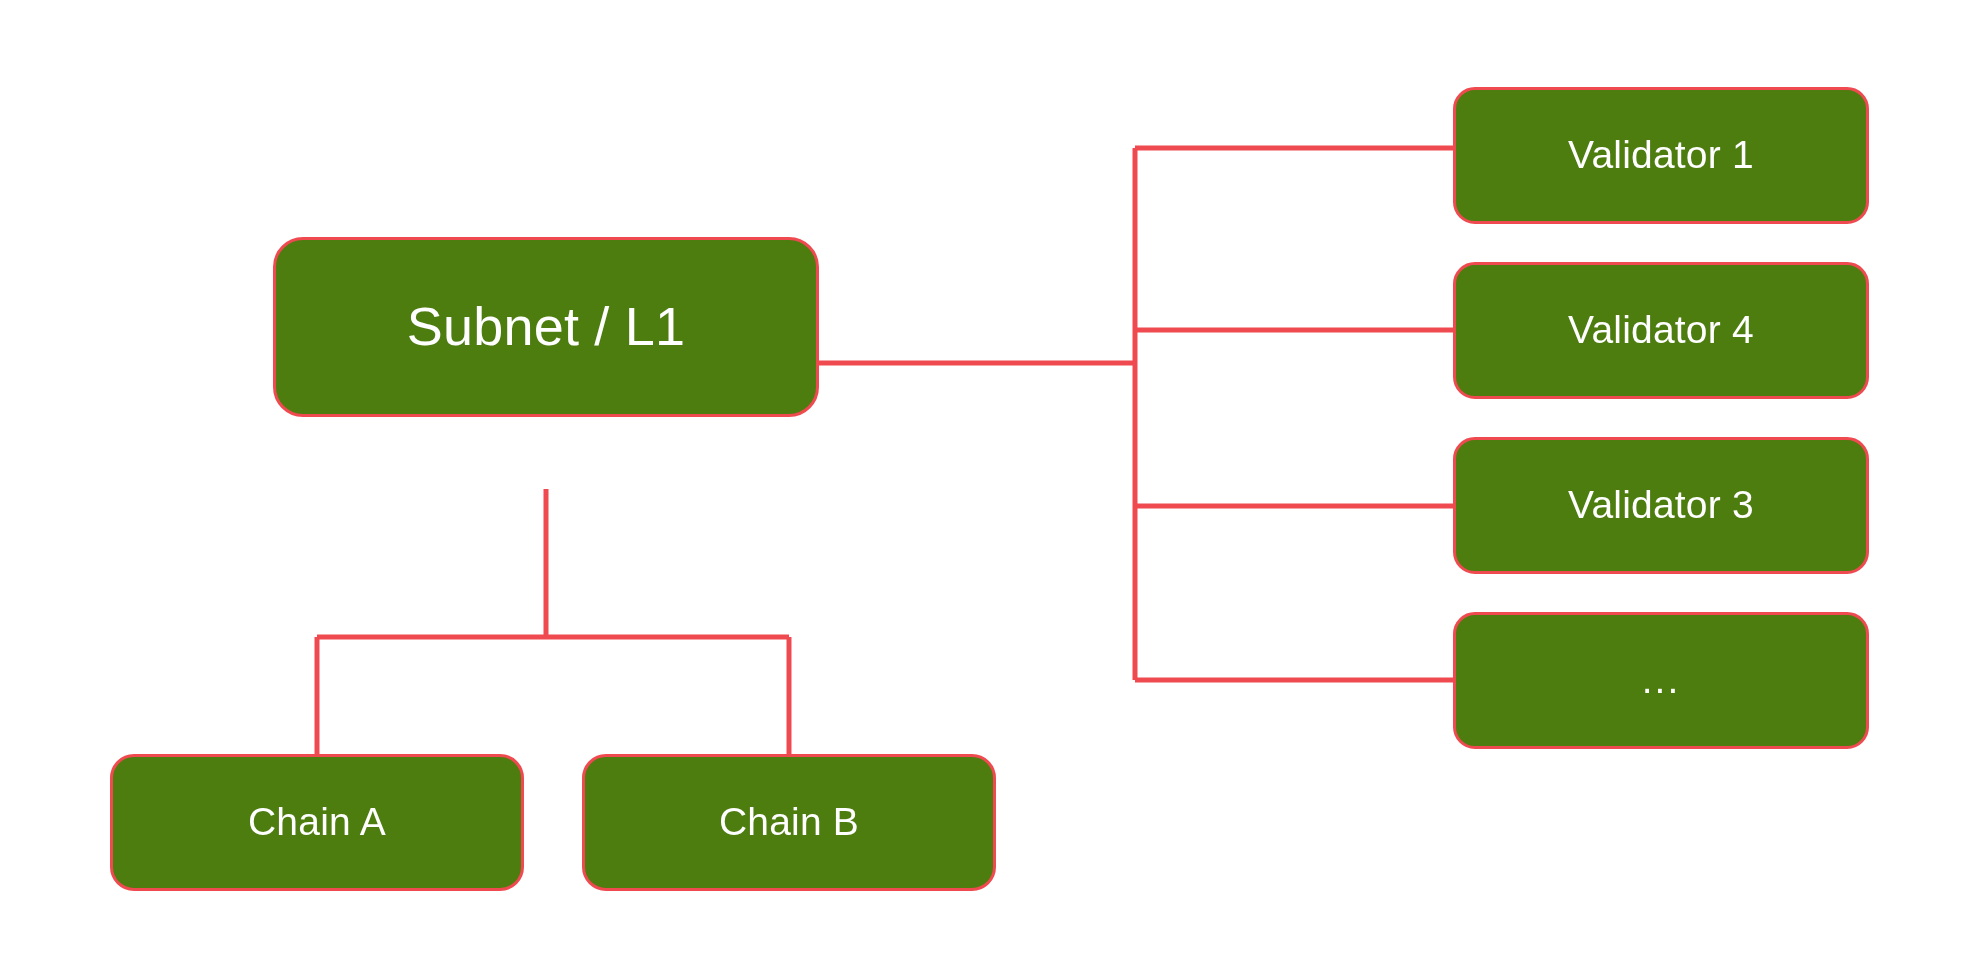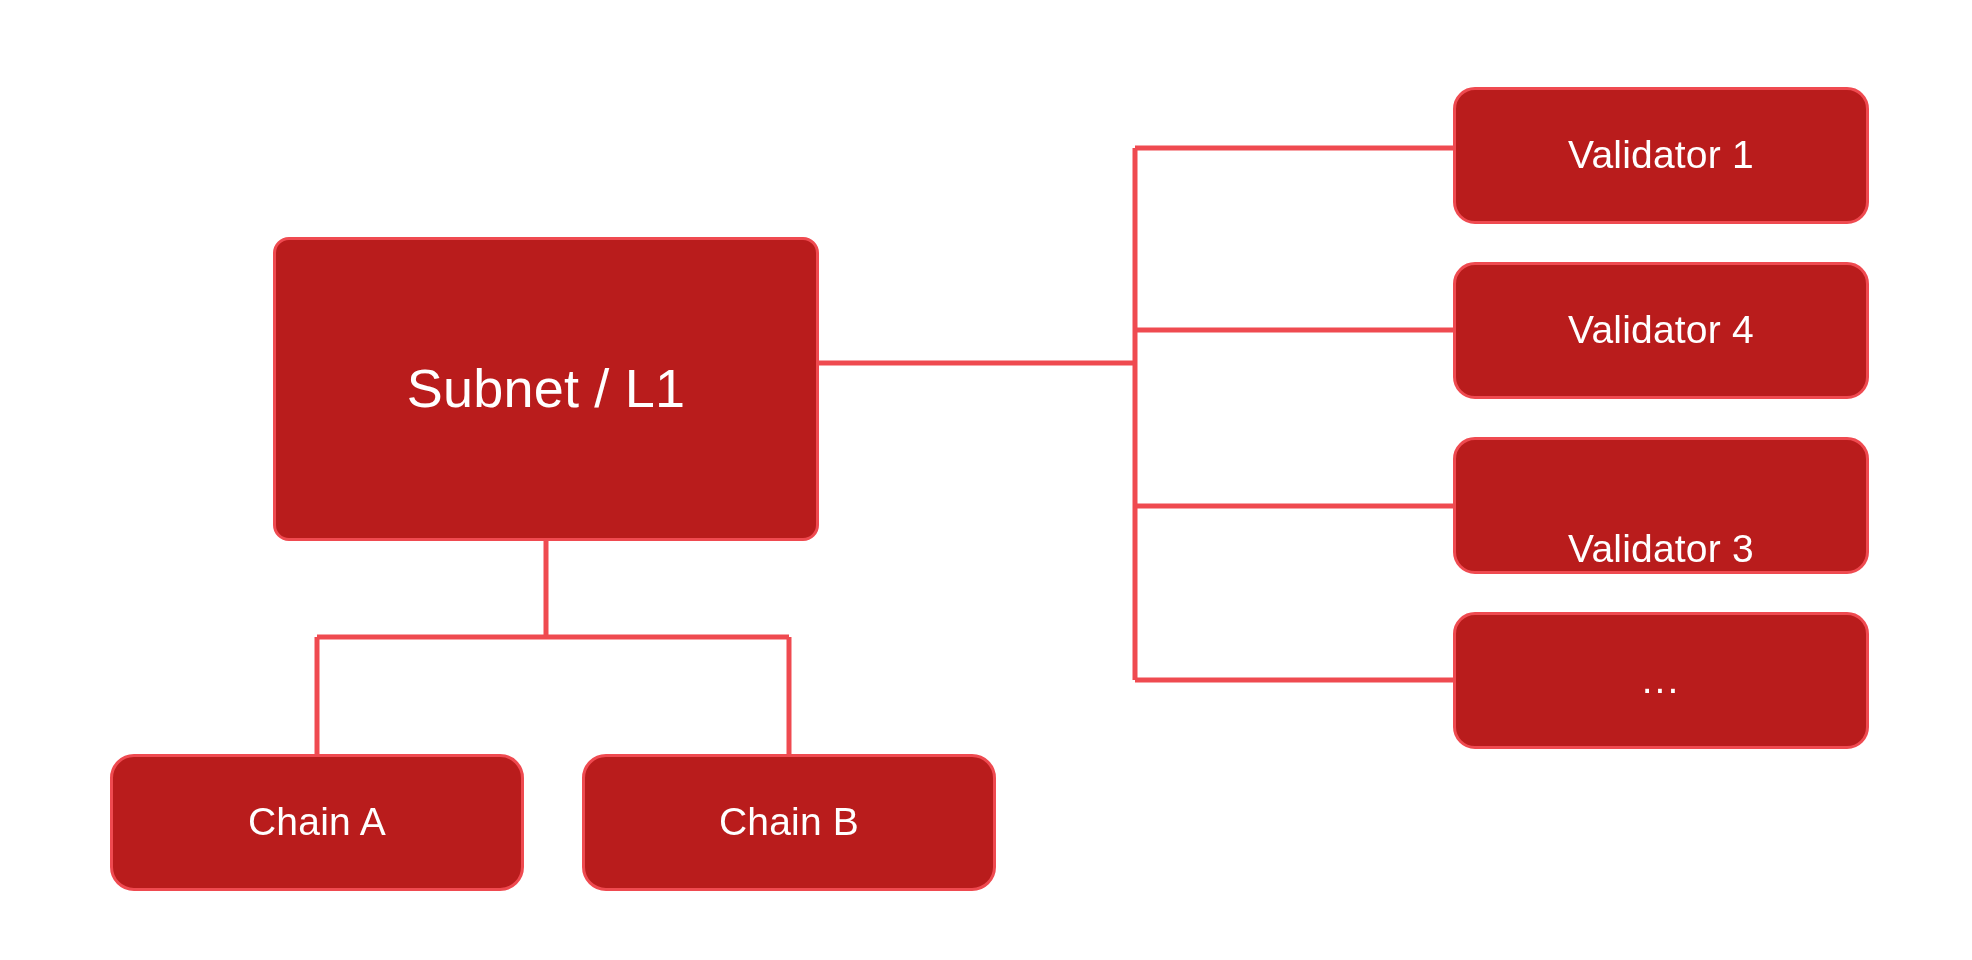--- a/index.html
+++ b/index.html
@@ -21,58 +21,58 @@
     position: absolute;
     left: 0;
     top: 0;
     width: 1972px;
     height: 960px;
     pointer-events: none;
   }
   .node {
     position: absolute;
     box-sizing: border-box;
-    background: #b91c1c;
+    background: #4d7c0f;
     border: 3px solid #ef4a50;
     border-radius: 22px;
     display: flex;
     align-items: center;
     justify-content: center;
     color: #ffffff;
     text-align: center;
     line-height: 1.1;
     letter-spacing: 0.2px;
     z-index: 2;
   }
   .node.root {
     left: 273px;
     top: 237px;
     width: 546px;
-    height: 304px;
-    border-radius: 16px;
+    height: 180px;
+    border-radius: 30px;
     font-size: 54px;
   }
   .node.leaf {
     width: 416px;
     height: 137px;
     font-size: 39px;
   }
   .node.chain {
     width: 414px;
     height: 137px;
     border-radius: 24px;
     font-size: 39px;
   }
   .node.ellipsis {
     font-size: 39px;
     letter-spacing: 2px;
   }
   .v1 { left: 1453px; top: 87px; }
   .v2 { left: 1453px; top: 262px; }
-  .v3 { left: 1453px; top: 437px; align-items: flex-end; }
+  .v3 { left: 1453px; top: 437px; }
   .v4 { left: 1453px; top: 612px; }
   .ca { left: 110px; top: 754px; }
   .cb { left: 582px; top: 754px; }
 </style>
 </head>
 <body>
 
 <div id="canvas">
 
   <svg id="edges" viewBox="0 0 1972 960" xmlns="http://www.w3.org/2000/svg">

